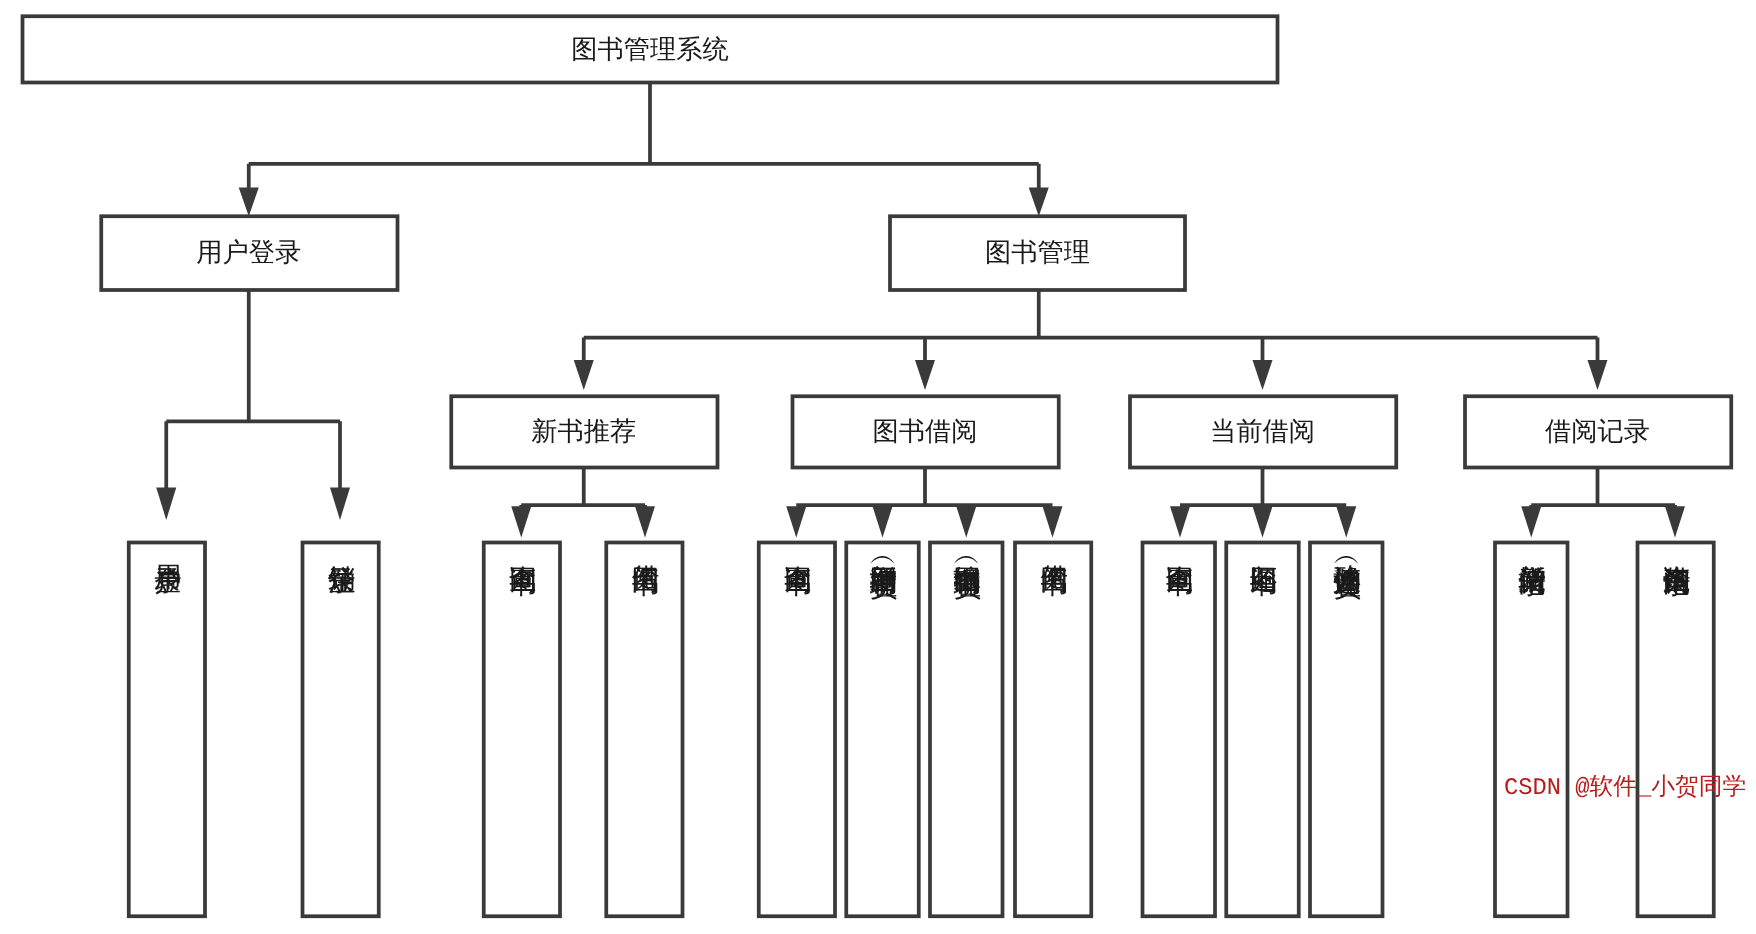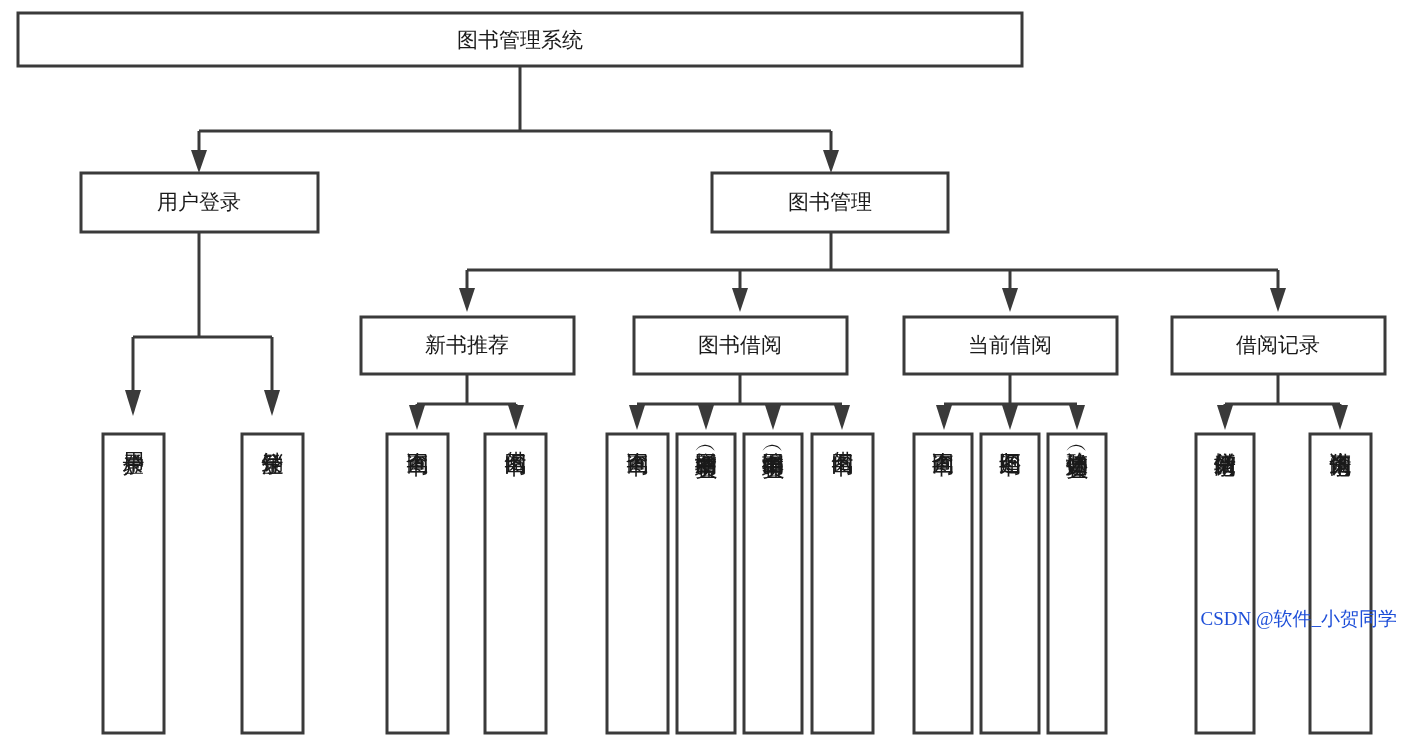--- a/index.html
+++ b/index.html
@@ -58,24 +58,24 @@
     font-family: "DejaVu Sans", "Liberation Sans", sans-serif;
     font-size: 22px;
     line-height: 1.08;
     color: #1a1a1a;
     letter-spacing: 1px;
     white-space: nowrap;
   }
   .watermark {
     position: absolute;
     right: 8px;
-    bottom: 20px;
-    font-family: Liberation Serif, serif;
+    bottom: 10px;
+    font-family: Liberation Mono, monospace;
     font-size: 19px;
-    color: #1d4ed8;
+    color: #b91c1c;
     white-space: nowrap;
     pointer-events: none;
   }
 </style>
 </head>
 <body>
 
 <div id="diagram-root">
 
   <svg class="diagram-canvas" viewBox="0 0 1405 747">

